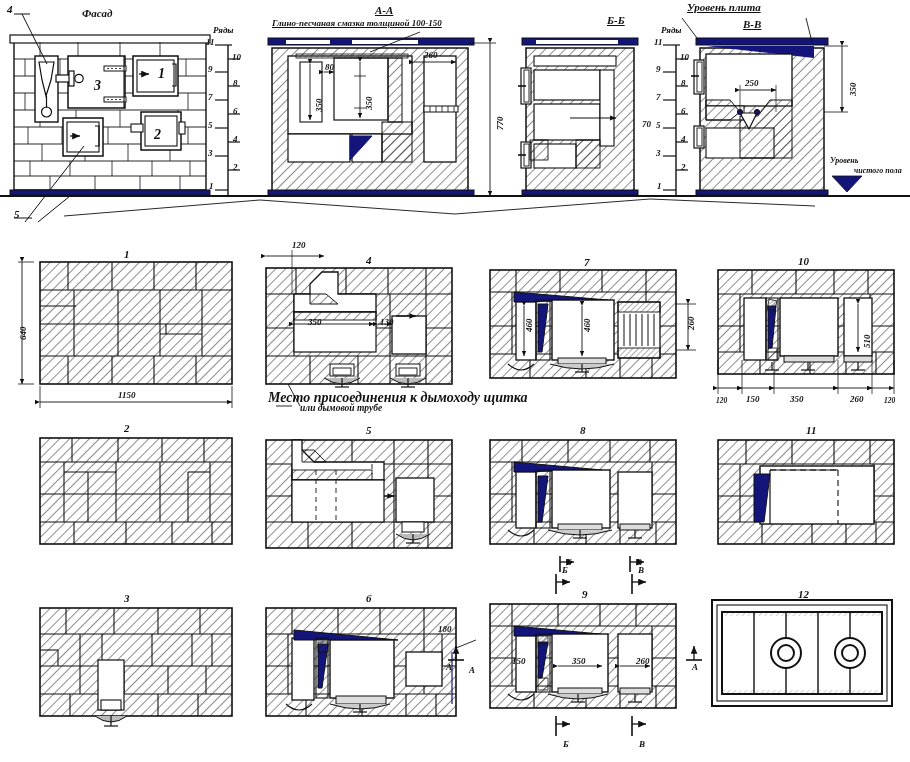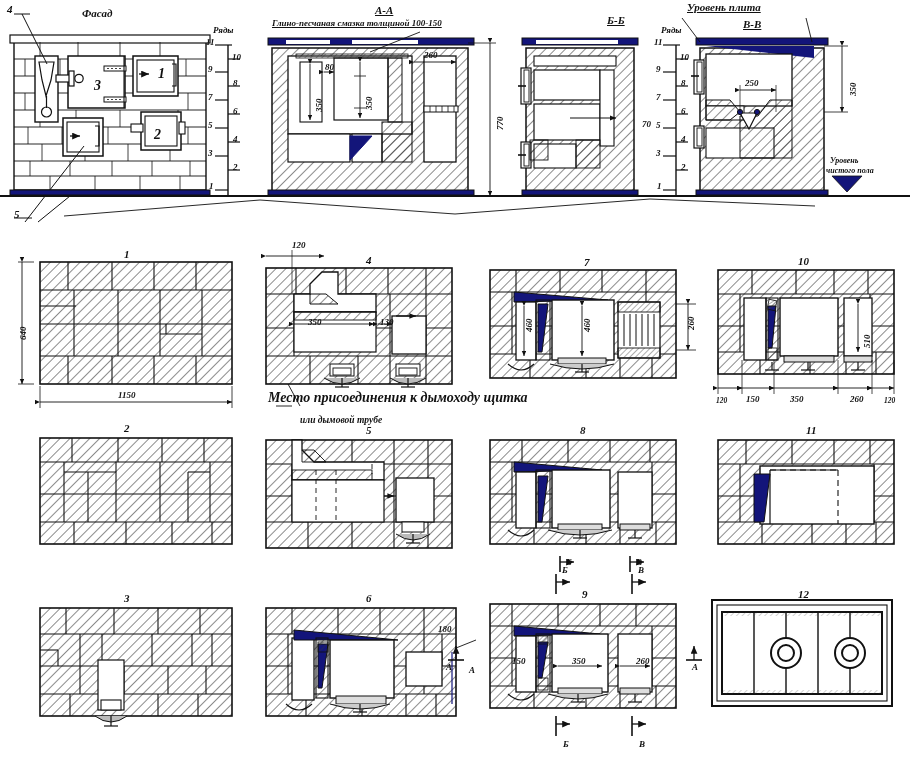--- a/index.html
+++ b/index.html
@@ -854,21 +854,21 @@
 
 <div class="lbl md u" style="left:564px; top:15px;margin-left:43px;">Б-Б</div>
 <div class="dim" style="left:622px; top:119px;margin-left:20px;">70</div>
 
 <div class="lbl md u" style="left:743px; top:19px;">В-В</div>
 <div class="lbl md u" style="left:687px; top:2px;">Уровень плита</div>
 <div class="dim" style="left:745px; top:78px;">250</div>
 <div class="dim vert" style="left:848px; top:96px;">350</div>
 
 <div class="lbl xs" style="left:830px; top:157px;text-align:center;">Уровень</div>
-<div class="lbl xs" style="left:826px; top:167px;">чистого пола</div>
+<div class="lbl xs" style="left:854px; top:167px;">чистого пола</div>
 
 
 <div class="crsnum" style="left:124px; top:248px;">1</div>
 <div class="crsnum" style="left:124px; top:422px;">2</div>
 <div class="crsnum" style="left:124px; top:592px;">3</div>
 <div class="crsnum" style="left:366px; top:254px;">4</div>
 <div class="crsnum" style="left:366px; top:424px;">5</div>
 <div class="crsnum" style="left:366px; top:592px;">6</div>
 <div class="crsnum" style="left:584px; top:256px;">7</div>
 <div class="crsnum" style="left:580px; top:424px;">8</div>
@@ -878,21 +878,21 @@
 <div class="crsnum" style="left:798px; top:588px;">12</div>
 
 <div class="dim vert" style="left:18px; top:340px;">640</div>
 <div class="dim" style="left:118px; top:390px;">1150</div>
 
 <div class="dim" style="left:292px; top:240px;">120</div>
 <div class="dim" style="left:308px; top:317px;">350</div>
 <div class="dim" style="left:380px; top:317px;">130</div>
 
 <div class="cap" style="left:268px; top:390px; font-size:14px;">Место присоединения к дымоходу  щитка</div>
-<div class="cap" style="left:300px; top:403px; font-size:9.5px;margin-top:12px;">или  дымовой трубе</div>
+<div class="cap" style="left:300px; top:403px; font-size:9.5px;">или  дымовой трубе</div>
 
 <div class="dim" style="left:438px; top:624px;">180</div>
 <div class="lbl sm" style="left:469px; top:666px;">А</div>
 
 <div class="dim vert" style="left:524px; top:332px;">460</div>
 <div class="dim vert" style="left:582px; top:332px;">460</div>
 <div class="dim vert" style="left:686px; top:330px;">260</div>
 
 <div class="lbl sm" style="left:566px; top:558px;">Б</div>
 <div class="lbl sm" style="left:636px; top:558px;">В</div>

